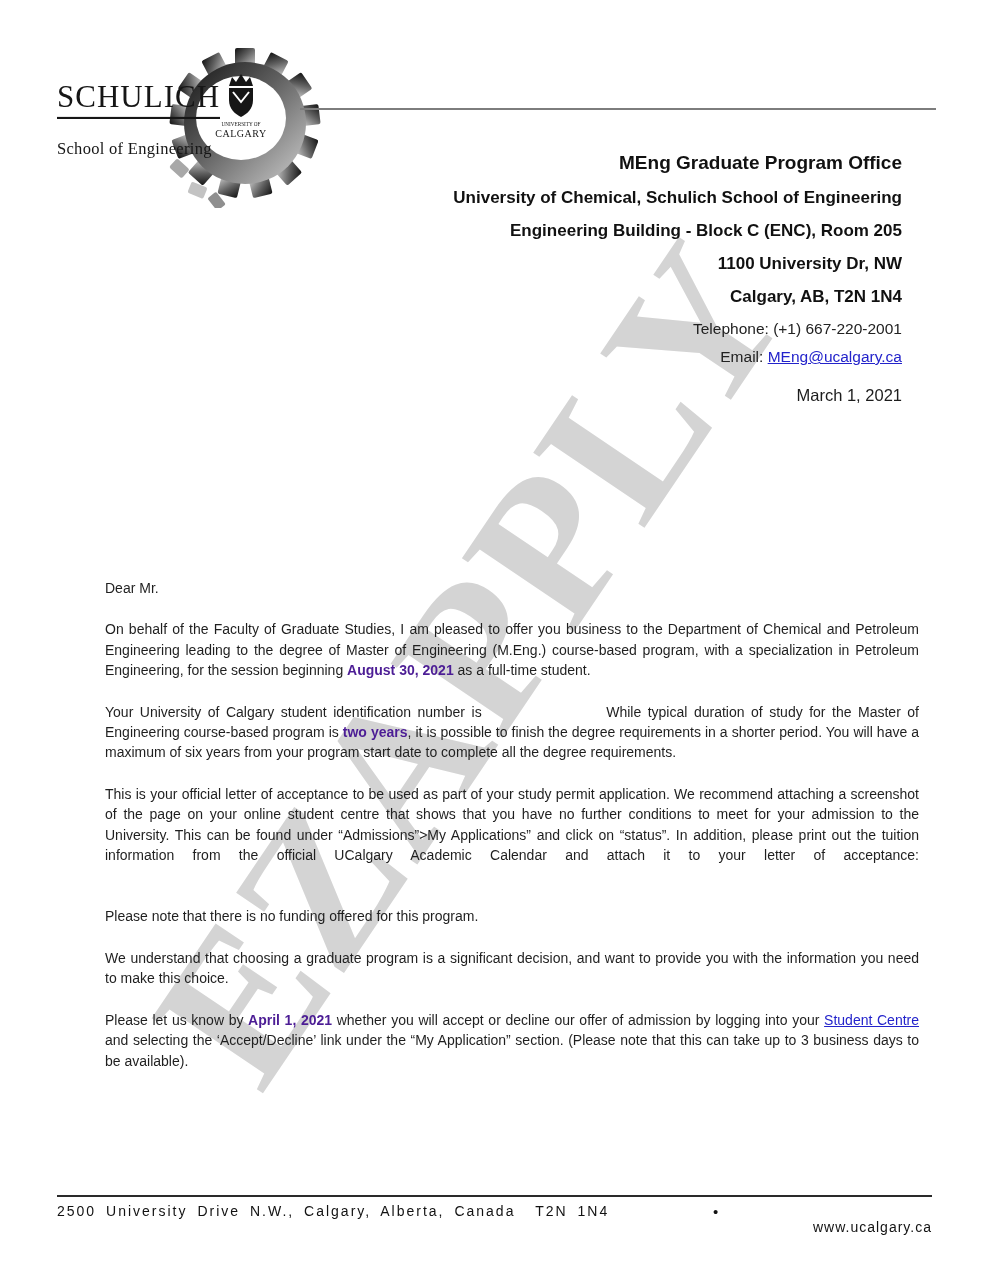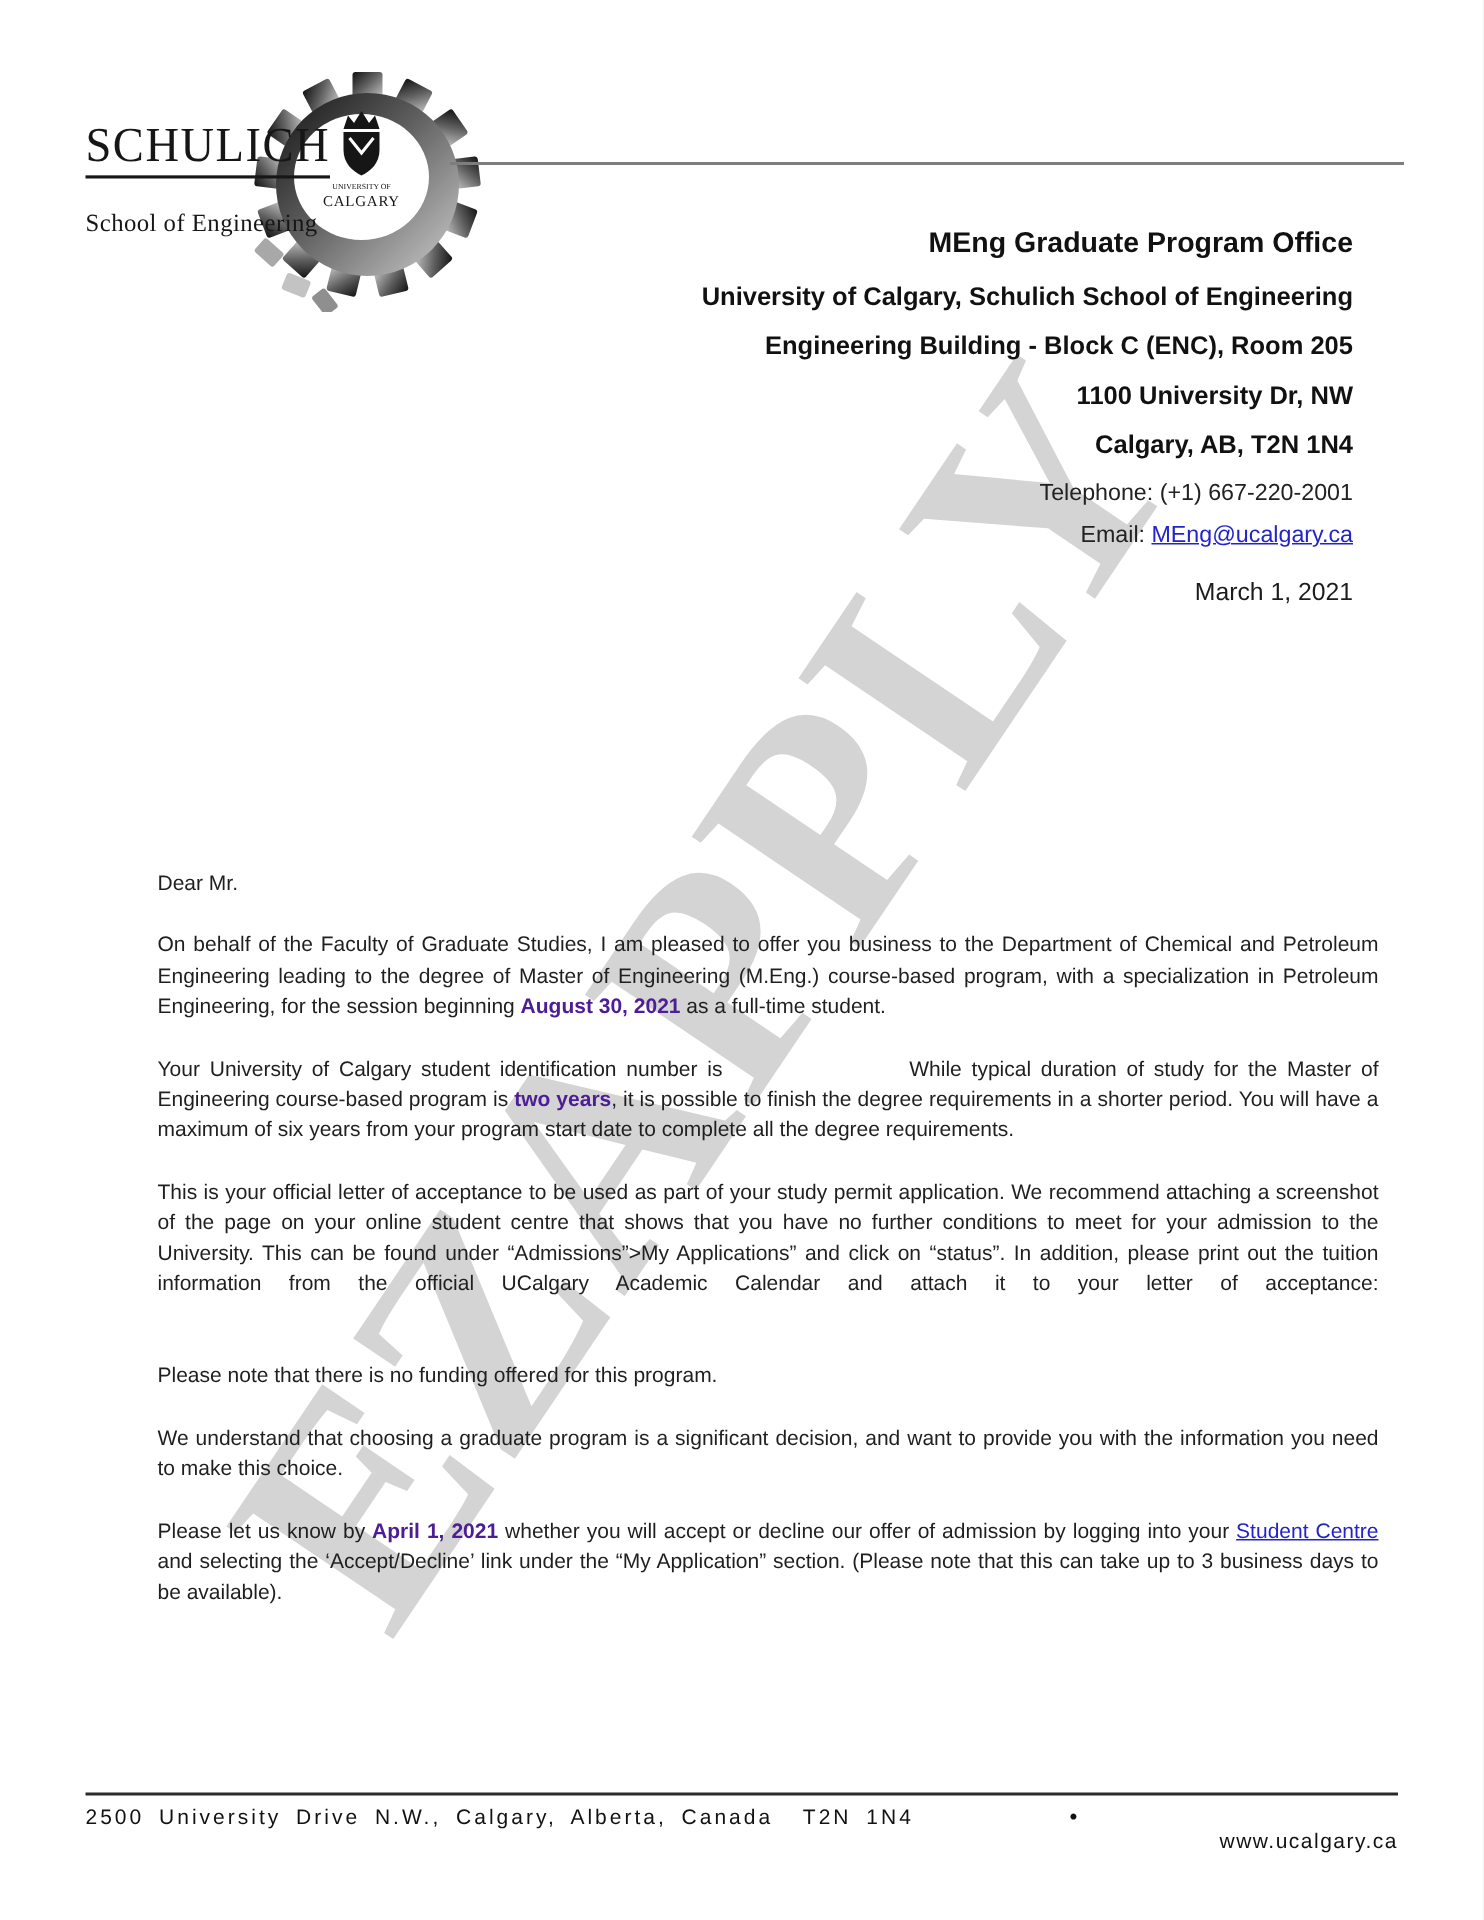--- a/index.html
+++ b/index.html
@@ -145,21 +145,21 @@
         <text x="76" y="80" font-size="5.2" text-anchor="middle" fill="#161616" font-family="Liberation Serif, serif">UNIVERSITY OF</text>
         <text x="76" y="91" font-size="10" text-anchor="middle" fill="#161616" font-family="Liberation Serif, serif" letter-spacing="0.5">CALGARY</text>
       </g>
     </svg>
   </div>
 
   <div class="header-rule"></div>
 
   <div class="letterhead">
     <div class="lh-title">MEng Graduate Program Office</div>
-    <div class="lh-line">University of Calgary, Schulich School of Engineering</div>
+    <div class="lh-line">University of Chemical, Schulich School of Engineering</div>
     <div class="lh-line">Engineering Building - Block C (ENC), Room 205</div>
     <div class="lh-line">1100 University Dr, NW</div>
     <div class="lh-line">Calgary, AB, T2N 1N4</div>
     <div class="lh-contact"><span>Telephone: </span><span>(+1) 667-220-2001</span></div>
     <div class="lh-contact"><span>Email: </span><a>MEng@ucalgary.ca</a></div>
     <div class="lh-date">March 1, 2021</div>
   </div>
 
   <div class="body-text">
     <p class="salutation">Dear Mr.</p>

